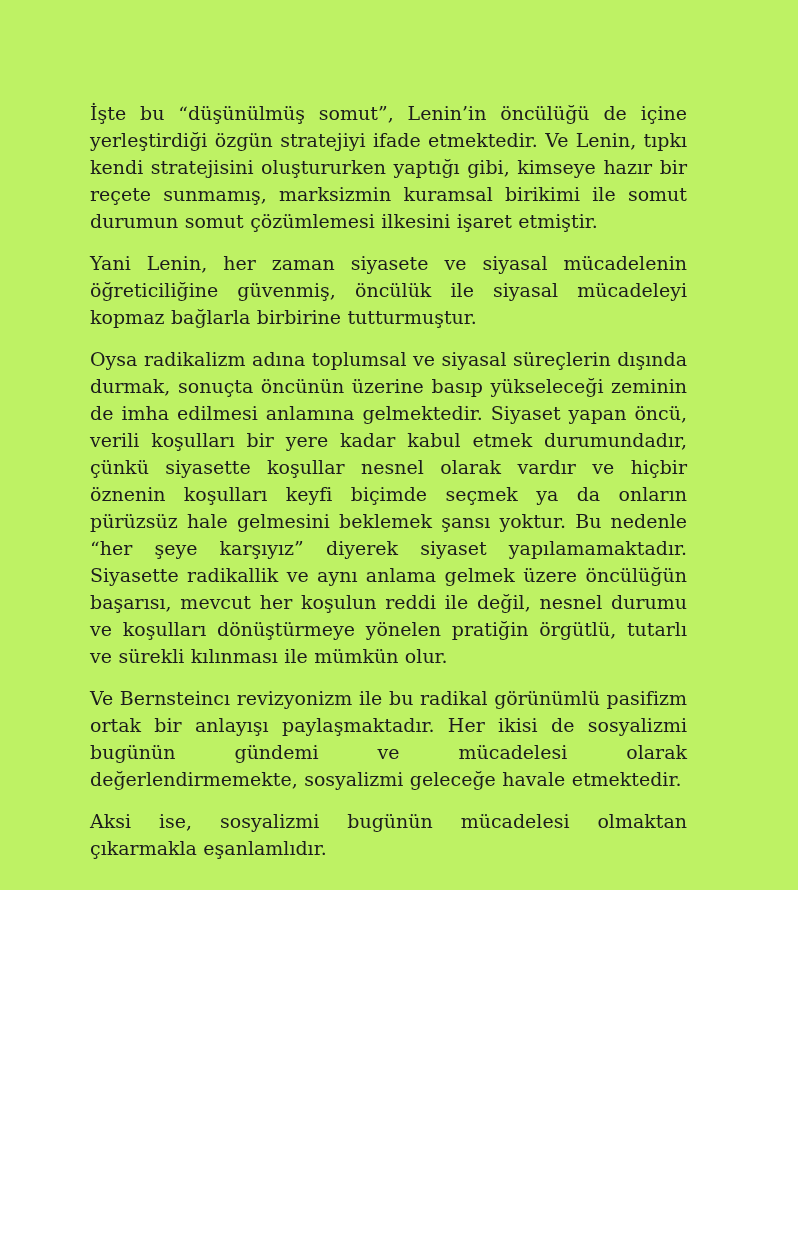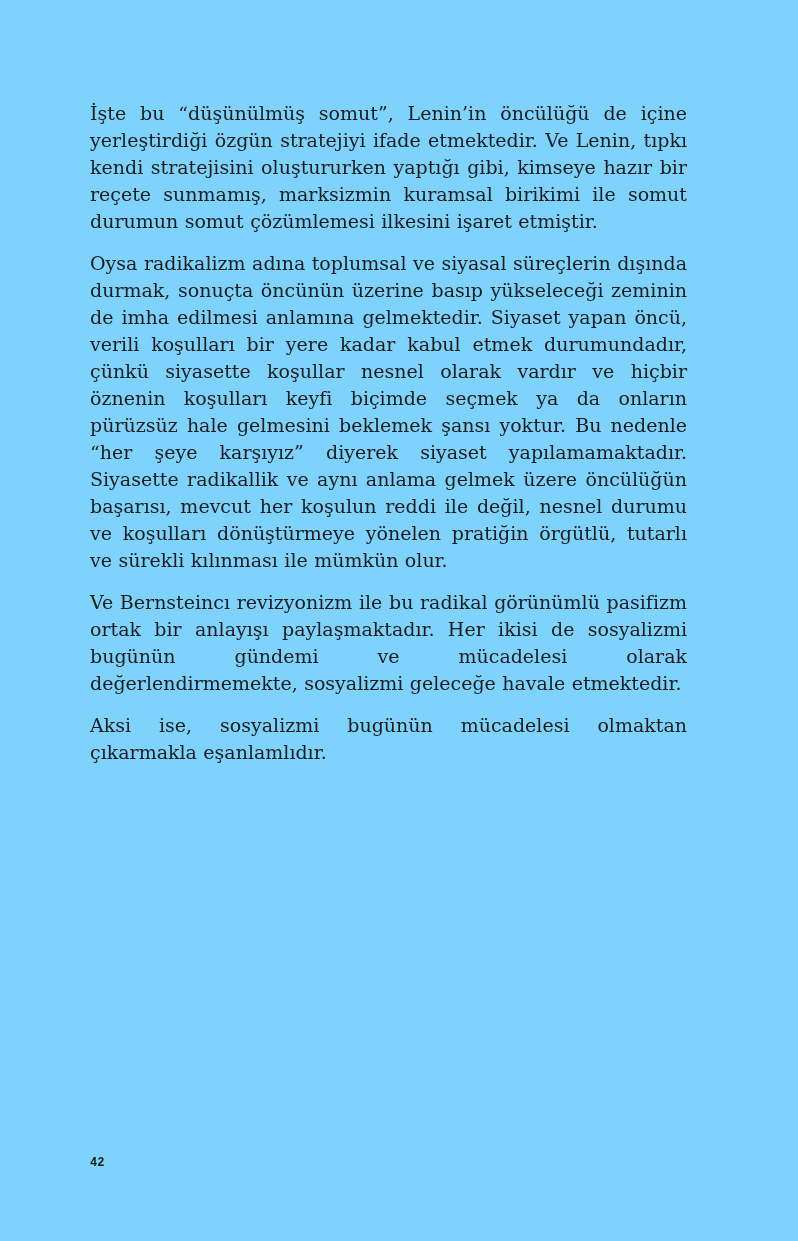--- a/index.html
+++ b/index.html
@@ -3,22 +3,22 @@
 <meta charset="utf-8">
 <style>
   html, body {
     margin: 0;
     padding: 0;
     background: #ffffff;
   }
   .page {
     position: relative;
     width: 798px;
-    height: 1241px;
-    background: #7dd3fc;
+    height: 890px;
+    background: #bef264;
     font-family: "DejaVu Serif", "Liberation Serif", serif;
     color: #1a1a1a;
     overflow: hidden;
   }
   .text-block {
     position: absolute;
     left: 90px;
     top: 100px;
     width: 597px;
   }
@@ -41,18 +41,19 @@
     font-family: Liberation Mono, monospace;
     color: #1a1a1a;
   }
 </style>
 </head>
 <body>
 
 <div class="page">
   <div class="text-block">
     <p lang="tr">İşte bu “düşünülmüş somut”, Lenin’in öncülüğü de içine yerleştirdiği özgün stratejiyi ifade etmektedir. Ve Lenin, tıpkı kendi stratejisini oluştururken yaptığı gibi, kimseye hazır bir reçete sunmamış, marksizmin kuramsal birikimi ile somut durumun somut çözümlemesi ilkesini işaret etmiştir.</p>
+    <p lang="tr">Yani Lenin, her zaman siyasete ve siyasal mücadelenin öğreticiliğine güvenmiş, öncülük ile siyasal mücadeleyi kopmaz bağlarla birbirine tutturmuştur.</p>
     <p lang="tr">Oysa radikalizm adına toplumsal ve siyasal süreçlerin dışında durmak, sonuçta öncünün üzerine basıp yükseleceği zeminin de imha edilmesi anlamına gelmektedir. Siyaset yapan öncü, verili koşulları bir yere kadar kabul etmek durumundadır, çünkü siyasette koşullar nesnel olarak vardır ve hiçbir öznenin koşulları keyfi biçimde seçmek ya da onların pürüzsüz hale gelmesini beklemek şansı yoktur. Bu nedenle “her şeye karşıyız” diyerek siyaset yapılamamaktadır. Siyasette radikallik ve aynı anlama gelmek üzere öncülüğün başarısı, mevcut her koşulun reddi ile değil, nesnel durumu ve koşulları dönüştürmeye yönelen pratiğin örgütlü, tutarlı ve sürekli kılınması ile mümkün olur.</p>
     <p lang="tr">Ve Bernsteincı revizyonizm ile bu radikal görünümlü pasifizm ortak bir anlayışı paylaşmaktadır. Her ikisi de sosyalizmi bugünün gündemi ve mücadelesi olarak değerlendirmemekte, sosyalizmi geleceğe havale etmektedir.</p>
     <p lang="tr">Aksi ise, sosyalizmi bugünün mücadelesi olmaktan çıkarmakla eşanlamlıdır.</p>
   </div>
   <div class="page-number">42</div>
 </div>
 
 </body></html>

